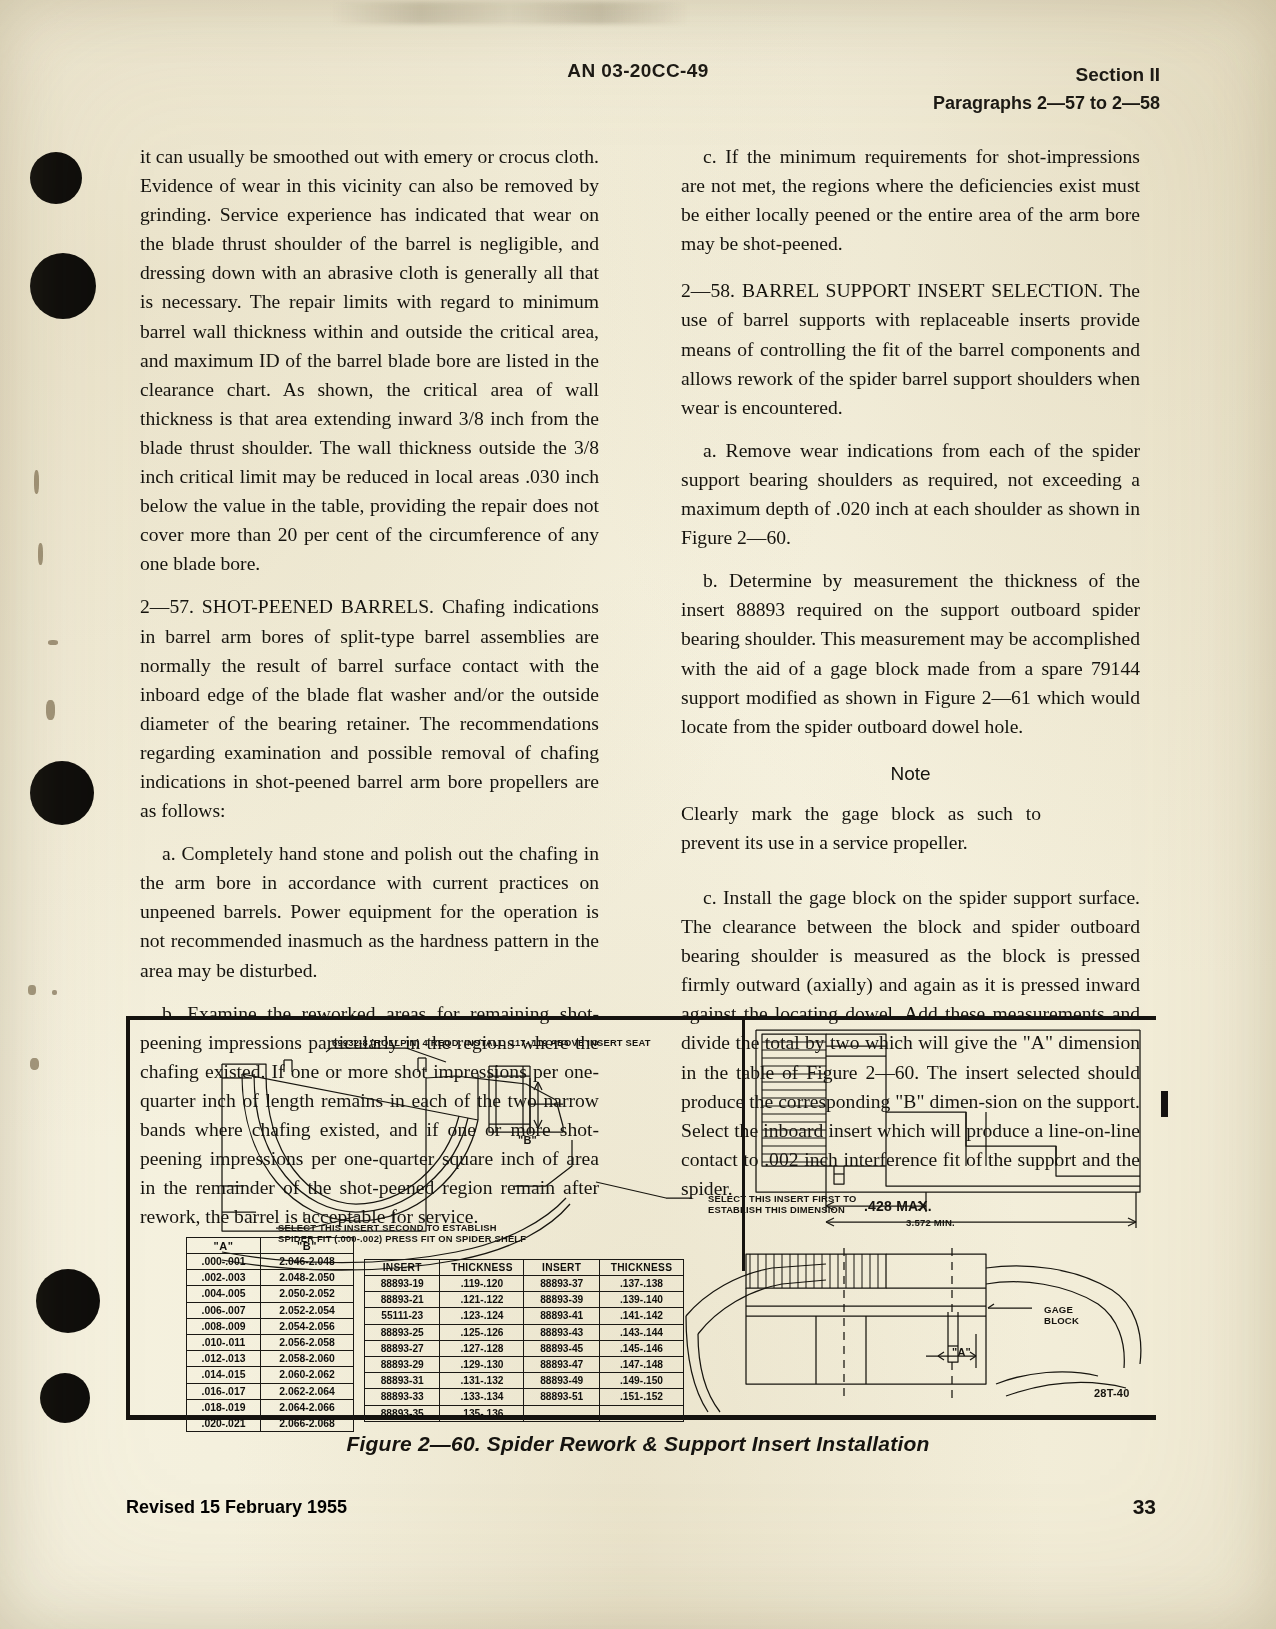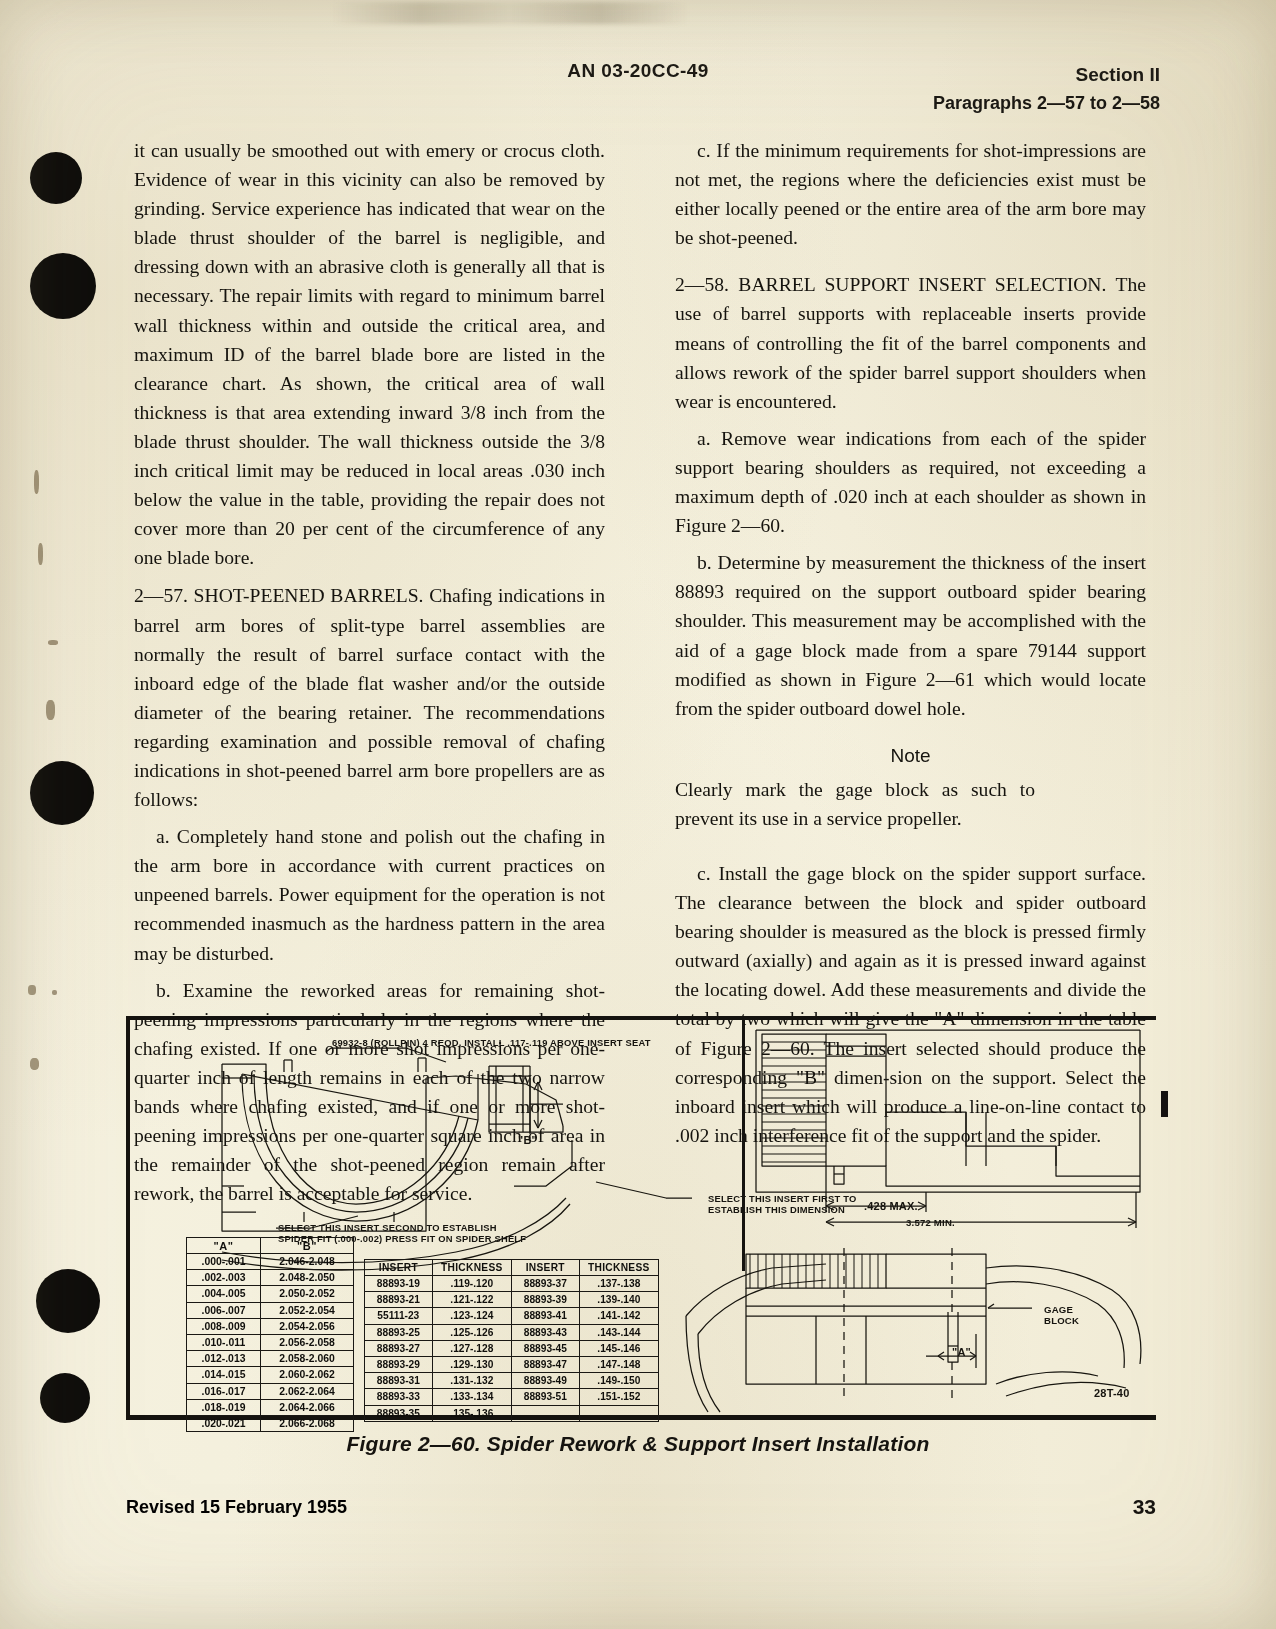--- a/index.html
+++ b/index.html
@@ -57,21 +57,21 @@
   .rh-right .l2{font-size:18px;}
 
   
   .cols{
     position:absolute;top:128px;left:126px;width:1028px;height:880px;
   }
   .col{position:absolute;top:0;width:487px;}
   .col.left{left:0;}
   .col.right{left:541px;}
   .col p{
-    margin:8px;
+    margin:14px;
     font-size:19.6px;
     line-height:29.1px;
     text-align:justify;
     text-justify:inter-word;
     hyphens:none;
     color:#15130e;
   }
   .col p.ind{text-indent:22px;}
   .col p.gap{margin-top:18px;}
   .col p.gap-sm{margin-top:9px;}
@@ -108,36 +108,36 @@
     text-align:center;
     font-weight:bold;
     padding:0;
   }
   #ab-table{left:60px;top:221px;width:168px;font-size:10.4px;}
   #ab-table th{height:15px;font-size:11px;letter-spacing:.5px;}
   #ab-table td{height:15.2px;}
   #ab-table .colA{width:74px;}
   #ab-table .colB{width:94px;}
 
-  #ins-table{left:238px;top:243px;width:295px;font-size:10.2px;}
+  #ins-table{left:238px;top:243px;width:320px;font-size:10.2px;}
   #ins-table th{height:15px;font-size:10.2px;letter-spacing:.3px;}
   #ins-table td{height:15.2px;}
   #ins-table .ci{width:76px;}
   #ins-table .ct{width:84px;}
 
   .calloutT{
     position:absolute;
     font-family:"Liberation Sans", sans-serif;
     font-weight:bold;font-size:9.4px;line-height:11.2px;
     color:#16140f;letter-spacing:.2px;white-space:pre-line;
   }
   #co-rollpin{left:206px;top:21px;}
   #co-first{left:582px;top:177px;}
   #co-second{left:152px;top:206px;}
-  #co-428{left:738px;top:185px;font-size:11px;}
+  #co-428{left:738px;top:185px;font-size:14px;}
   #co-3572{left:732px;top:201px;font-size:9.6px;margin-left:48px;}
   #co-gage{left:918px;top:288px;font-size:9.6px;line-height:11px;}
   #co-28t{left:968px;top:372px;font-size:11px;}
   #lbl-B{left:392px;top:119px;font-size:11px;}
   #lbl-A{left:826px;top:331px;font-size:11px;}
 
   
   .caption{
     position:absolute;left:0;top:1432px;width:1276px;text-align:center;
     font-family:"Liberation Sans", sans-serif;font-style:italic;font-weight:bold;

